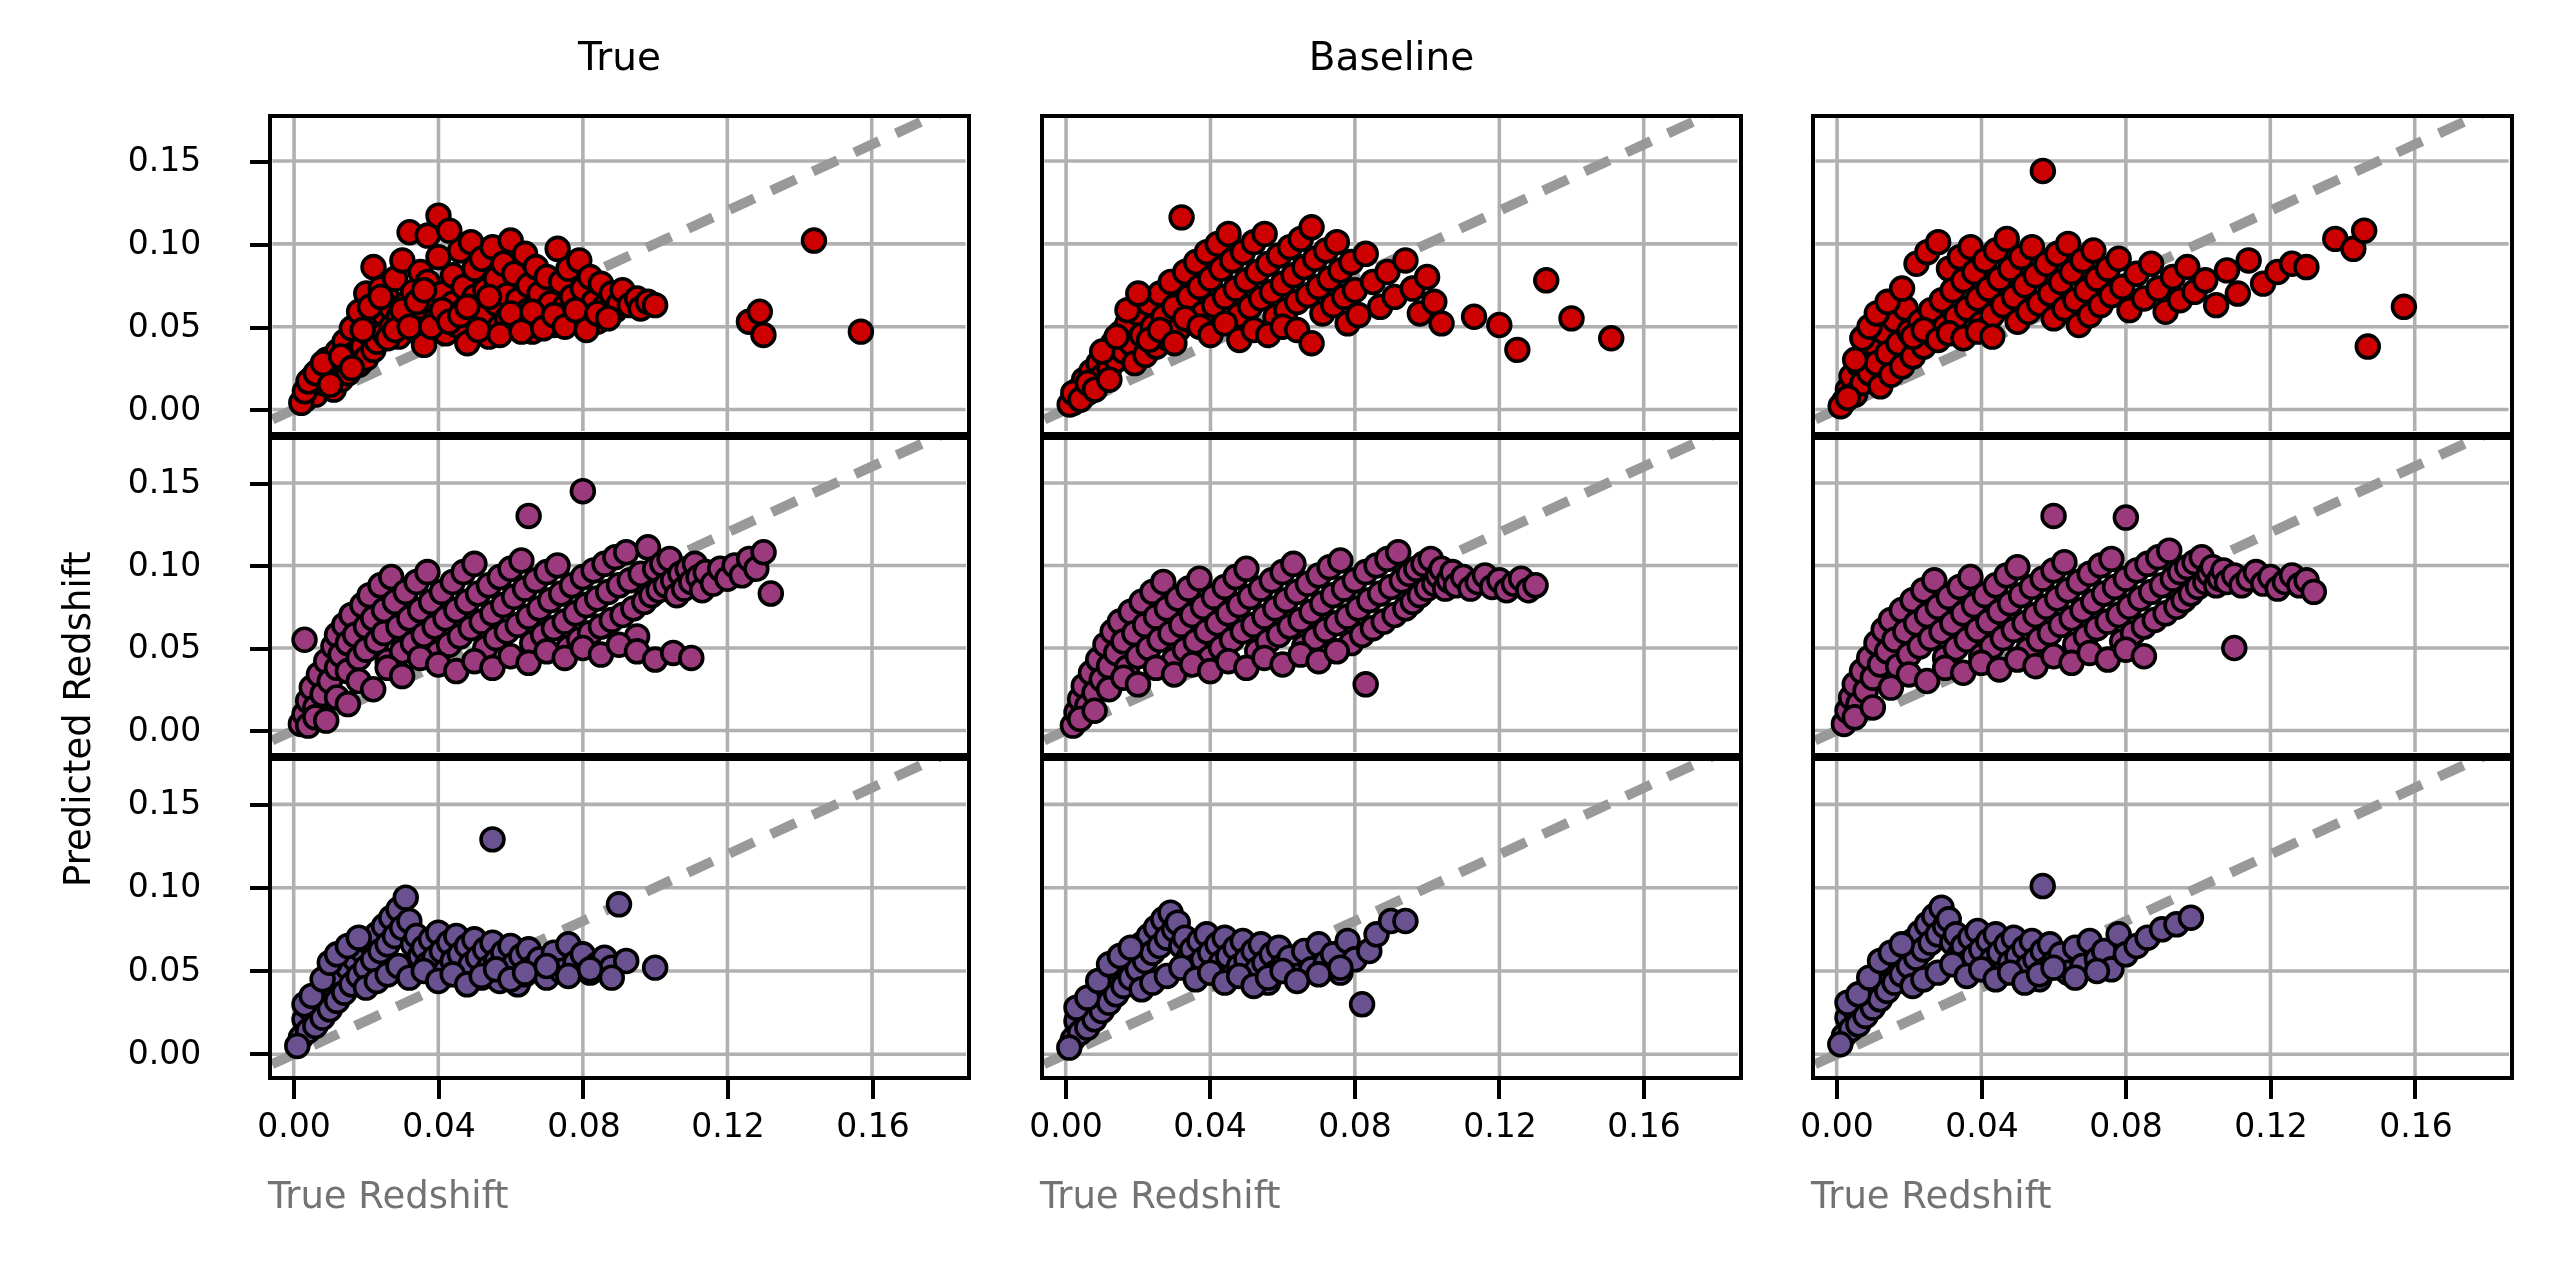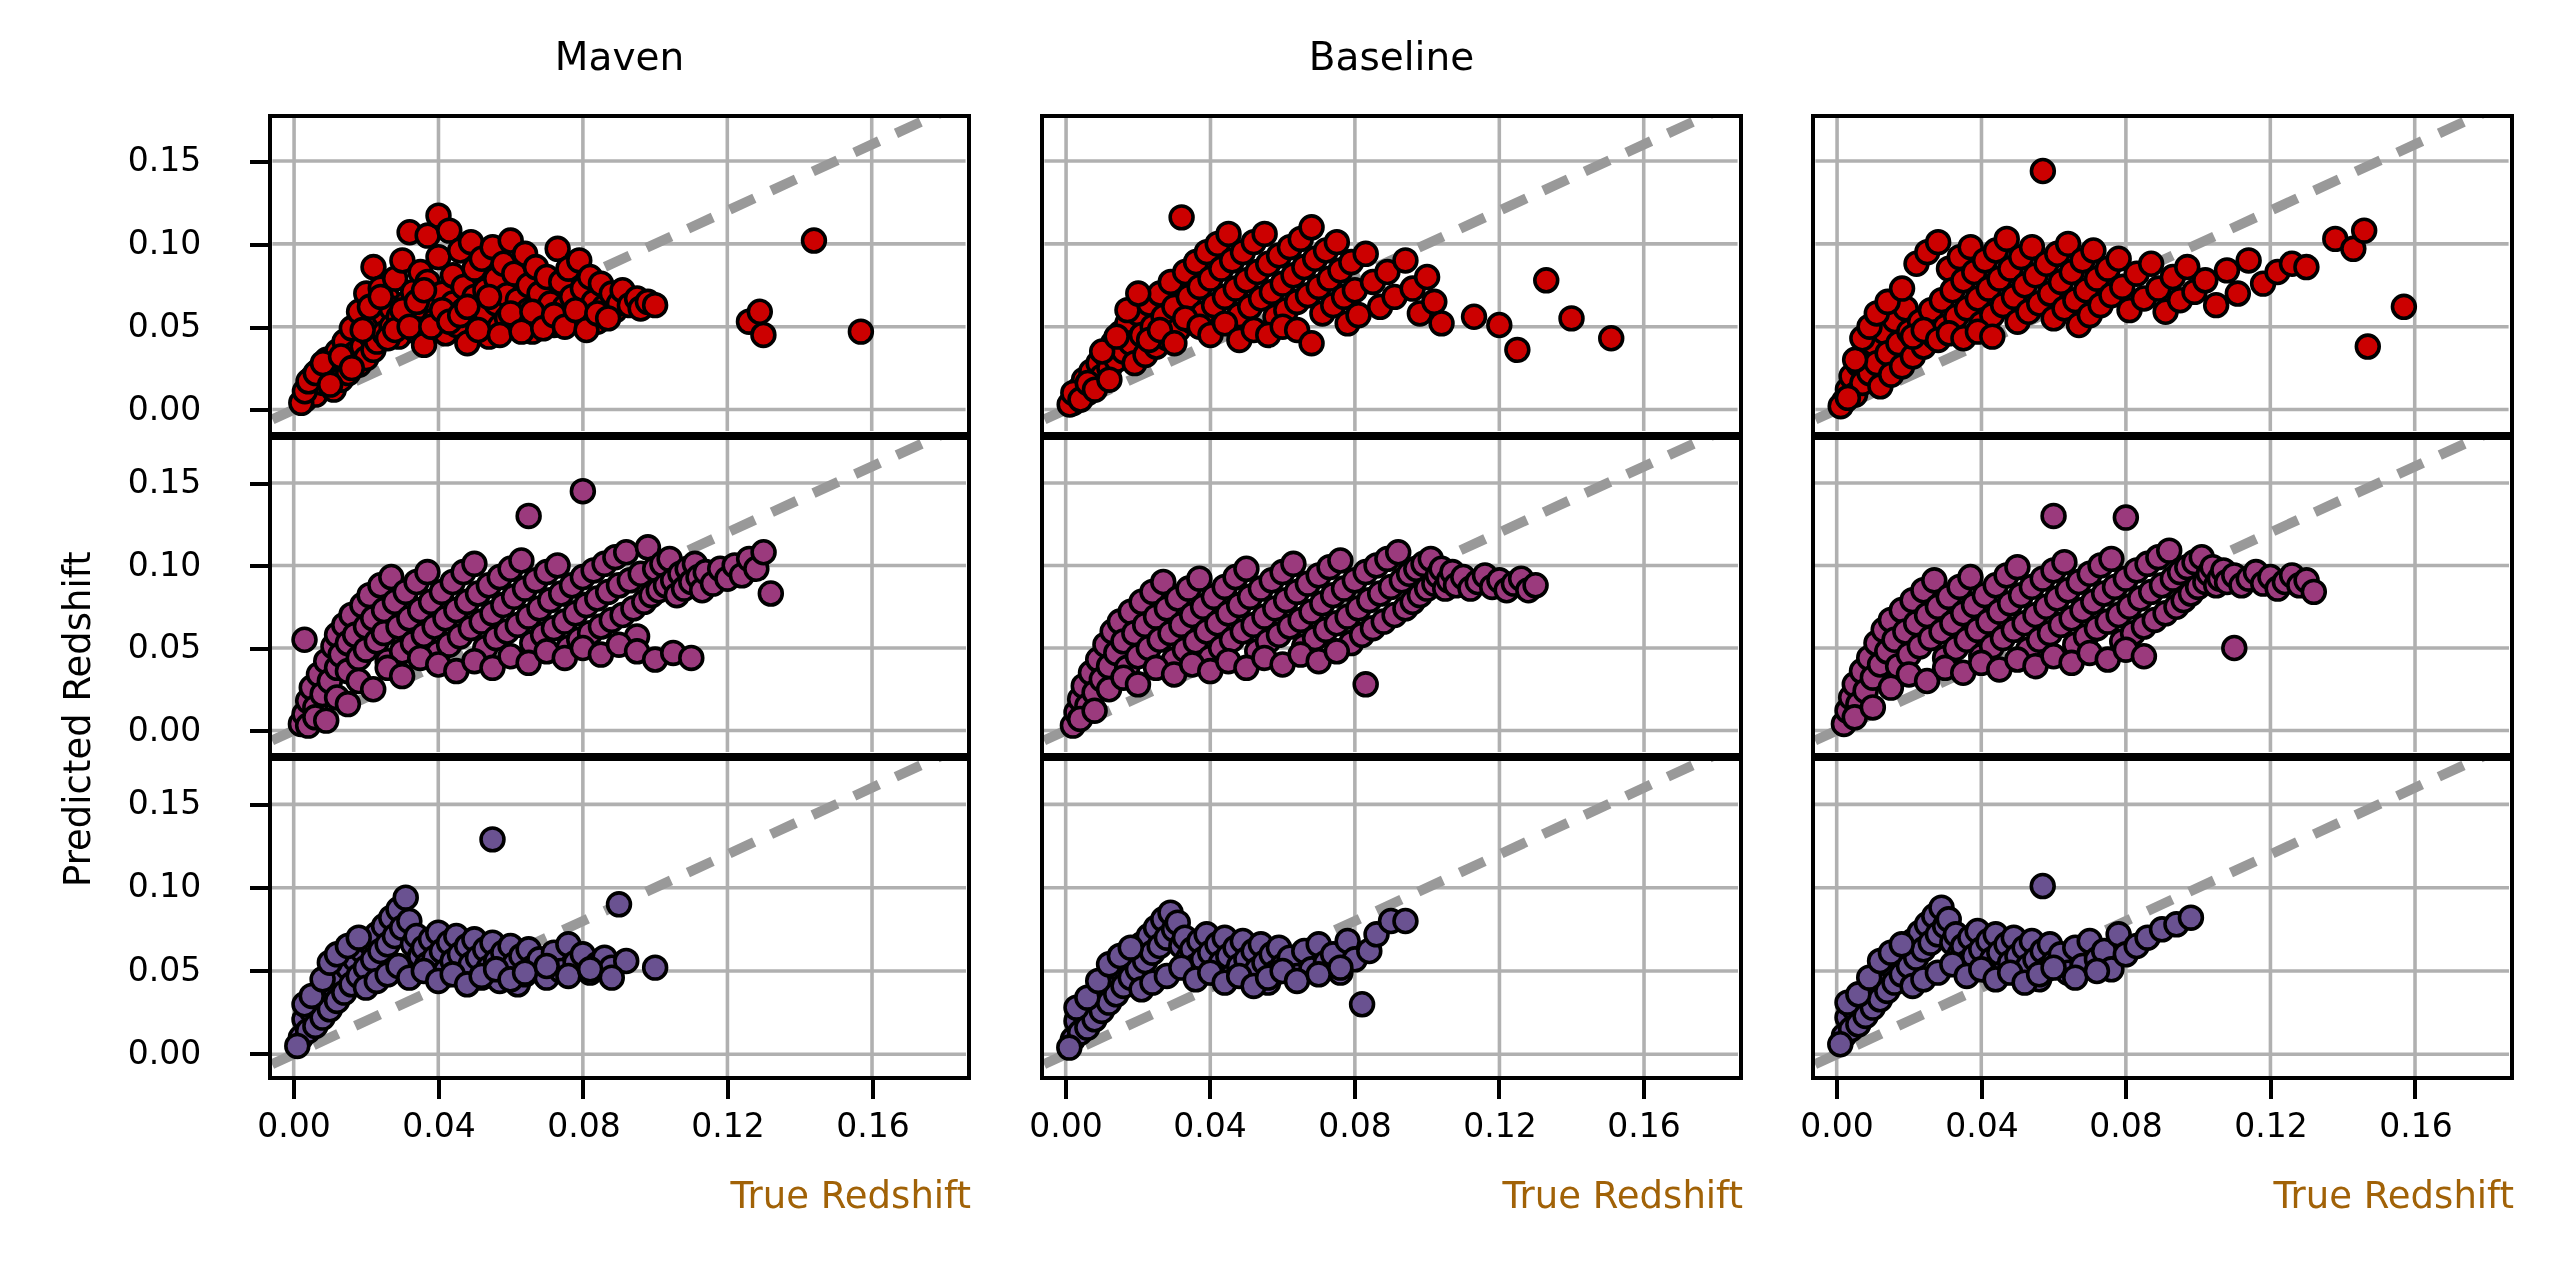--- a/index.html
+++ b/index.html
@@ -24,34 +24,34 @@
     font-size:33px;white-space:nowrap;
   }
   .xtick-label{
     position:absolute;text-align:center;color:#000;
     font-size:33px;white-space:nowrap;
   }
   .ytick-mark{position:absolute;background:#000;height:4.3px;width:18.6px;}
   .xtick-mark{position:absolute;background:#000;width:4.3px;height:18.6px;}
 
   .xaxis-title{
-    position:absolute;text-align:right;color:#a16207;
+    position:absolute;text-align:left;color:#737373;
     font-size:37px;white-space:nowrap;
   }
   .yaxis-title{
     position:absolute;color:#000;font-size:37px;white-space:nowrap;
     transform-origin:0 0;transform:rotate(-90deg);
   }
 </style>
 </head>
 <body>
 
 <div id="fig">
 
-  <div class="col-title" style="left:268px;top:34px;width:703px;">Maven</div>
+  <div class="col-title" style="left:268px;top:34px;width:703px;">True</div>
   <div class="col-title" style="left:1040px;top:34px;width:703px;">Baseline</div>
 
   <div class="yaxis-title" style="left:56px;top:887px;">Predicted Redshift</div>
 
   <div class="xaxis-title" style="left:268px;top:1174px;width:703px;">True Redshift</div>
   <div class="xaxis-title" style="left:1040px;top:1174px;width:703px;">True Redshift</div>
   <div class="xaxis-title" style="left:1811px;top:1174px;width:703px;">True Redshift</div>
 
   <div id="panels">
       <div class="panel" style="left: 268px; top: 114px; width: 703px; height: 322px;">

